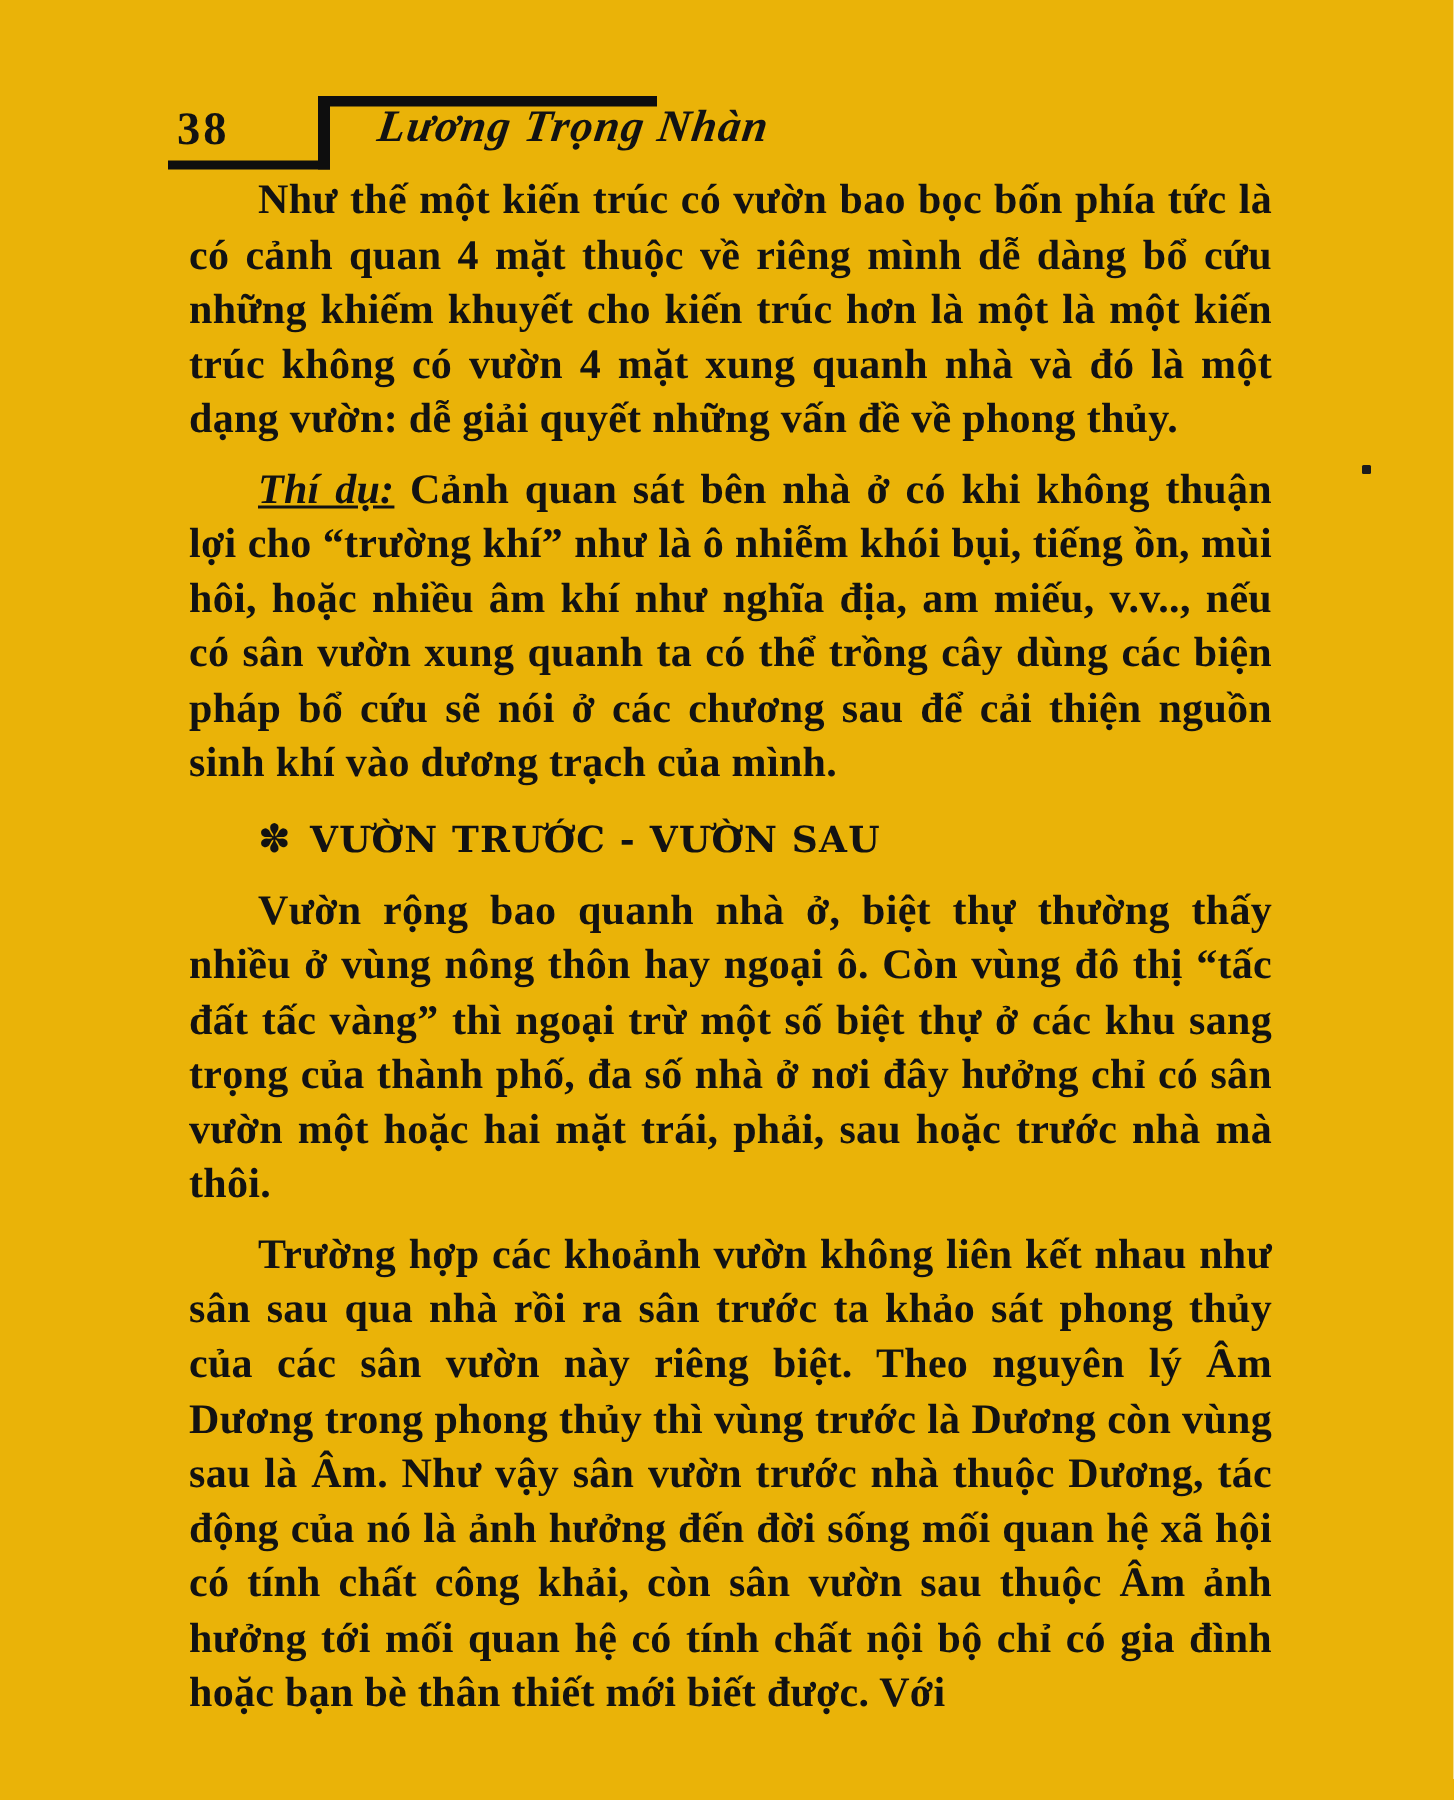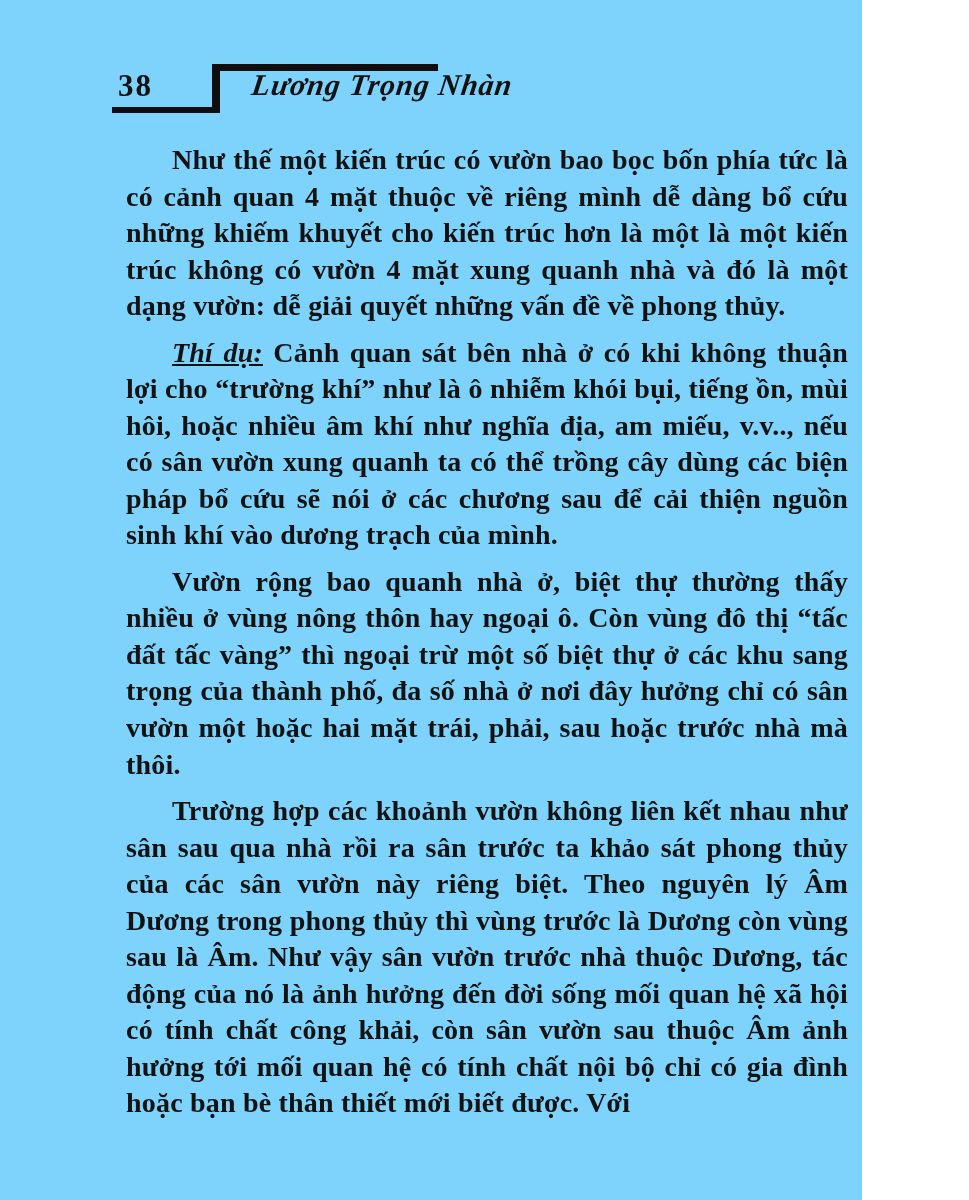--- a/index.html
+++ b/index.html
@@ -1,21 +1,21 @@
 <!DOCTYPE html>
 <html><head>
 <meta charset="utf-8">
 <style>
   html, body { margin: 0; padding: 0; background: #ffffff; }
 
   .page {
     position: relative;
-    width: 862px;
+    width: 969px;
     height: 1200px;
-    background: #7dd3fc;
+    background: #eab308;
     overflow: hidden;
     font-family: "Liberation Serif", "DejaVu Serif", serif;
     color: #121212;
   }
 
   
   .rule { position: absolute; background: #0e0e0e; }
   .rule-top    { left: 212px; top: 64px;  width: 226px; height: 7px; }
   .rule-vert   { left: 212px; top: 64px;  width: 8px;   height: 49px; }
   .rule-bottom { left: 112px; top: 107px; width: 108px; height: 6px; }
@@ -42,21 +42,20 @@
   
   .text-block {
     position: absolute;
     left: 126px; top: 116px;
     width: 722px;
     font-size: 28px;
     line-height: 1.305;
     font-weight: 700;
     text-align: justify;
     letter-spacing: 0.2px;
-    margin-top: 26px;
   }
 
   .text-block p {
     margin: 0 0 10px 0;
     text-indent: 46px;
   }
 
   .lead-italic { font-style: italic; text-decoration: underline; }
 
   .section-heading {
@@ -95,20 +94,21 @@
   <div class="page-number">38</div>
 
   <div class="running-title">Lương Trọng Nhàn</div>
 
   <div class="text-block">
 
     <p>Như thế một kiến trúc có vườn bao bọc bốn phía tức là có cảnh quan 4 mặt thuộc về riêng mình dễ dàng bổ cứu những khiếm khuyết cho kiến trúc hơn là một là một kiến trúc không có vườn 4 mặt xung quanh nhà và đó là một dạng vườn: dễ giải quyết những vấn đề về phong thủy.</p>
 
     <p><span class="lead-italic">Thí dụ:</span><span> Cảnh quan sát bên nhà ở có khi không thuận lợi cho “trường khí” như là ô nhiễm khói bụi, tiếng ồn, mùi hôi, hoặc nhiều âm khí như nghĩa địa, am miếu, v.v.., nếu có sân vườn xung quanh ta có thể trồng cây dùng các biện pháp bổ cứu sẽ nói ở các chương sau để cải thiện nguồn sinh khí vào dương trạch của mình.</span></p>
 
+    <div class="section-heading"><span class="heading-marker">✽</span><span>VƯỜN TRƯỚC - VƯỜN SAU</span></div>
 
     <p>Vườn rộng bao quanh nhà ở, biệt thự thường thấy nhiều ở vùng nông thôn  hay ngoại ô. Còn vùng đô thị “tấc đất tấc vàng” thì ngoại trừ một số biệt thự ở các khu sang trọng của thành phố, đa số nhà ở nơi đây hưởng chỉ có sân vườn một hoặc hai mặt trái, phải, sau hoặc trước nhà mà thôi.</p>
 
     <p>Trường hợp các khoảnh vườn không liên kết nhau như sân sau qua nhà rồi ra sân trước ta khảo sát phong thủy của các sân vườn này riêng biệt. Theo nguyên lý Âm Dương trong phong thủy thì vùng trước là Dương còn vùng sau là Âm. Như vậy sân vườn trước nhà thuộc Dương, tác động của nó là ảnh hưởng đến đời sống mối quan hệ xã hội có tính chất công khải, còn sân vườn sau thuộc Âm ảnh hưởng tới mối quan hệ có tính chất nội bộ chỉ có gia đình hoặc bạn bè thân thiết mới biết được. Với</p>
 
   </div>
 
   <div class="ink-speck"></div>
 
 </div>

